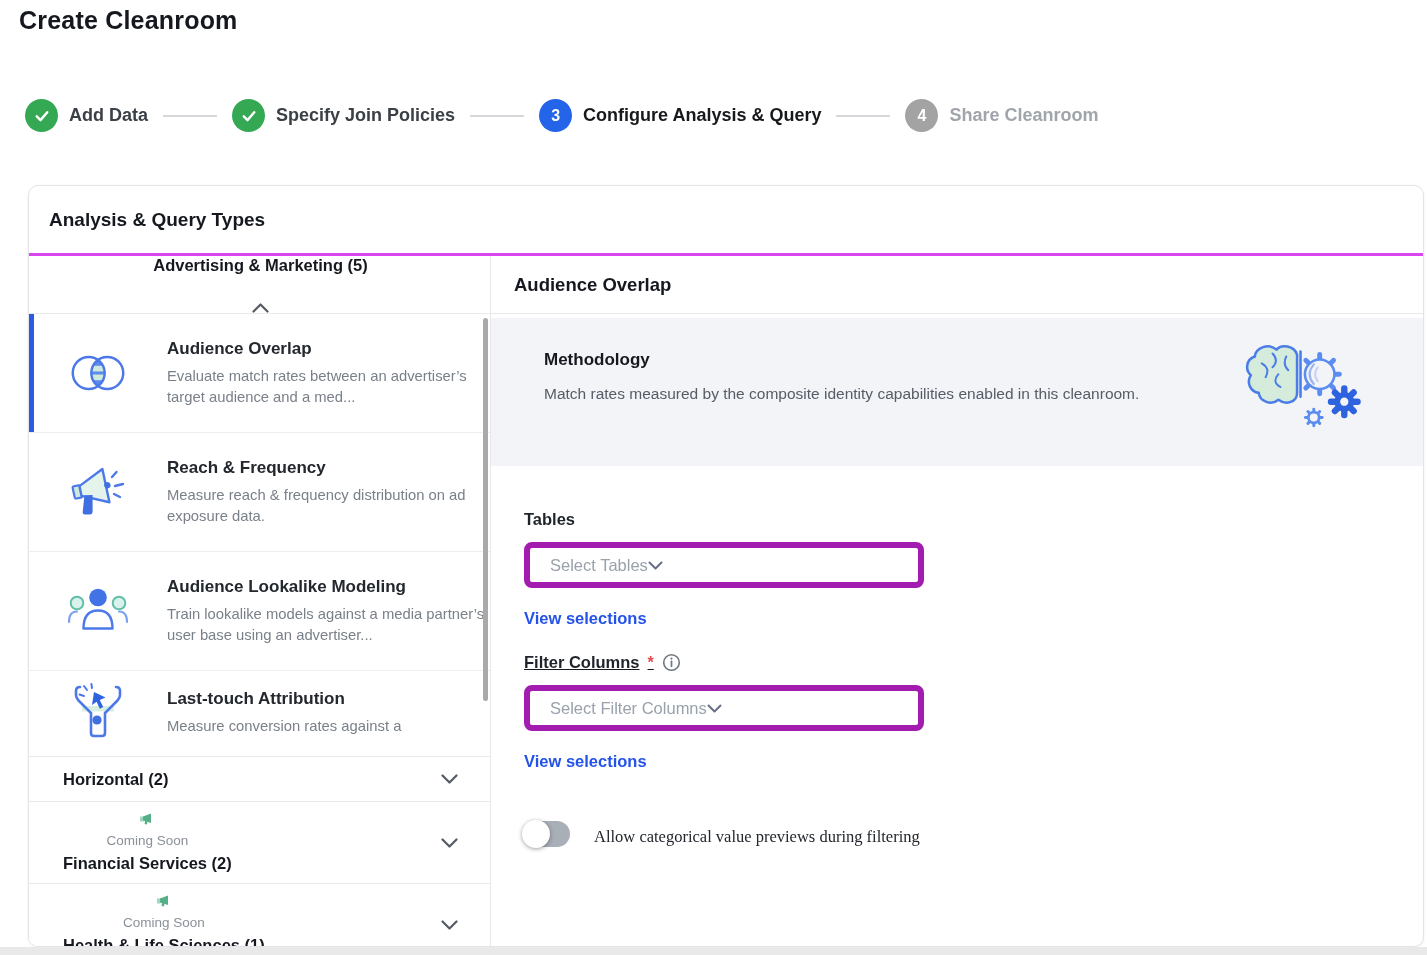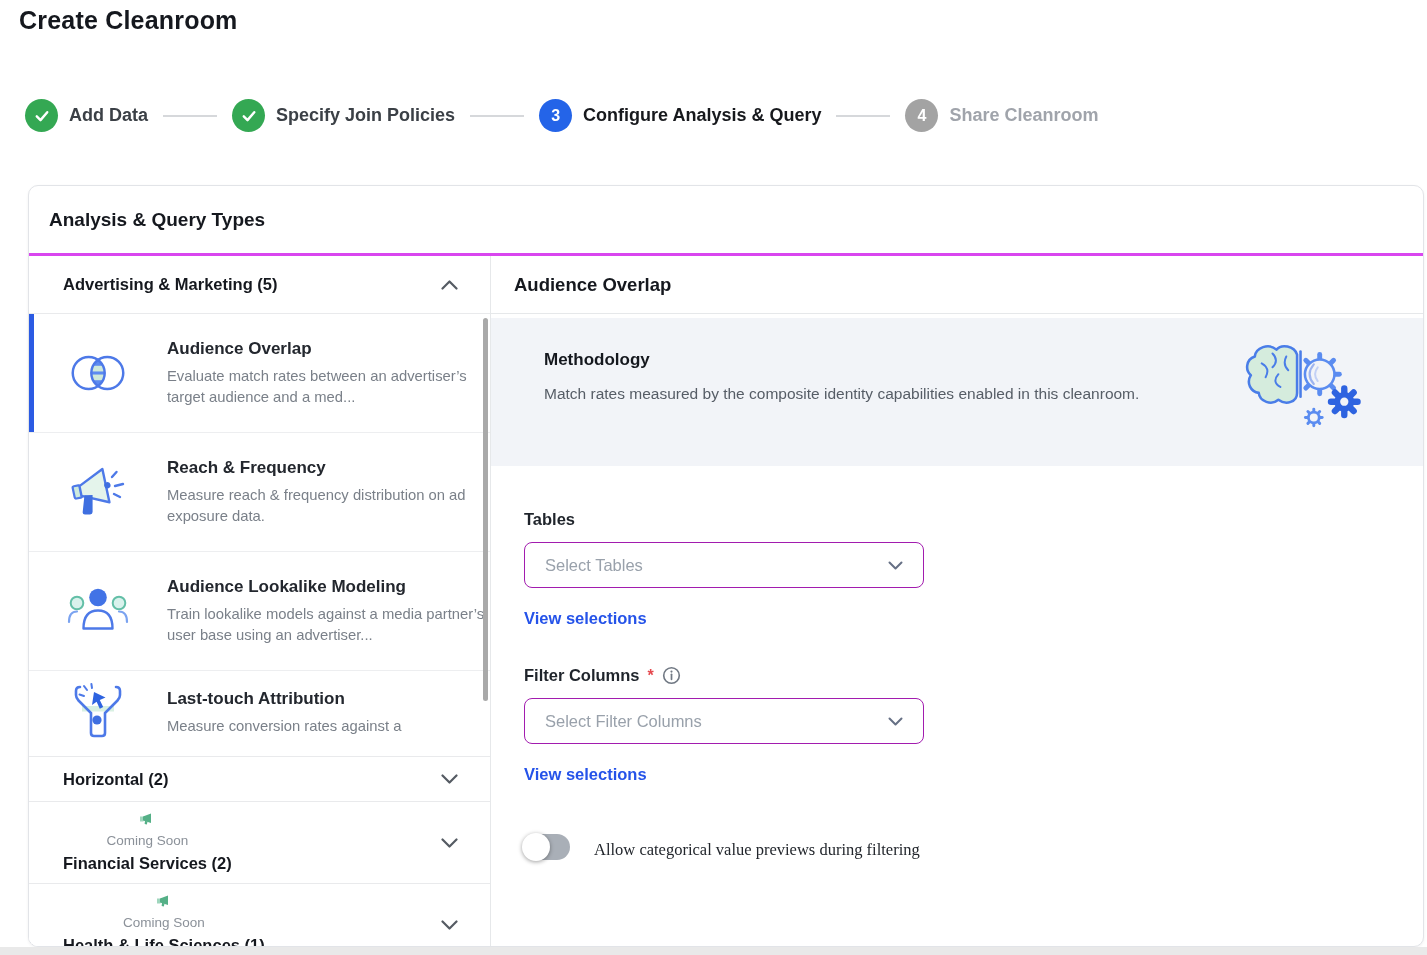--- a/index.html
+++ b/index.html
@@ -32,21 +32,21 @@
     box-shadow:0 1px 3px rgba(16,24,40,.06); display:flex; flex-direction:column; overflow:hidden;
   }
   .card-header { flex:0 0 70px; border-bottom:3px solid #d946ef; display:flex; align-items:center; padding-left:20px; }
   .card-header h2 { font-size:19px; font-weight:700; color:#15181e; }
   .card-body { flex:1; display:flex; min-height:0; position:relative; }
 
   
   .left-panel { flex:0 0 462px; width:462px; border-right:1px solid #e6e8ea; position:relative; overflow:hidden; background:#fff; }
   .cat-head {
     height:58px; display:flex; align-items:center; justify-content:space-between;
-    padding:0 32px 0 34px; border-bottom:1px solid #e9eaec; cursor:pointer;
+    padding:0 32px 0 34px; border-bottom:1px solid #e9eaec; cursor:pointer;flex-direction:column;
   }
   .cat-label { font-size:16.5px; font-weight:700; color:#15181e; }
   .item {
     height:119px; display:flex; align-items:center; padding-left:34px;
     border-bottom:1px solid #edeef0; position:relative; cursor:pointer; background:#fff;
   }
   .item.selected::before { content:""; position:absolute; left:0; top:0; bottom:0; width:5px; background:#2b5be3; }
   .item.clipped { height:85px; overflow:hidden; align-items:flex-start; padding-top:10px; border-bottom:none; }
   .item-icon { width:70px; flex:0 0 70px; margin-right:34px; display:flex; align-items:center; justify-content:center; }
   .item-text { width:320px; }
@@ -73,24 +73,24 @@
   .methodology { margin-top:4px; height:148px; background:#f2f4f8; position:relative; padding:32px 0 0 53px; }
   .meth-title { font-size:17px; font-weight:700; color:#15181e; margin-bottom:15px; }
   .meth-desc { font-size:15.5px; color:#565d66; }
   .meth-icon { position:absolute; right:62px; top:22px; }
 
   .fields { padding-left:33px; }
   .field-label-row { display:flex; align-items:center; gap:8px; }
   .field-label { font-size:16.5px; font-weight:600; color:#1f242b; }
   .req { color:#e5484d; font-weight:700; font-size:16px; }
   .mt-tables { margin-top:44px; }
-  .mt-filter { margin-top:38px; }
+  .mt-filter { margin-top:25px;text-decoration:underline; }
   .select-box {
-    width:400px; height:46px; border:1px solid #a21caf; border-radius:8px; background:#fff;
-    display:flex; align-items:center; justify-content:space-between; padding:0 20px; margin-top:13px; cursor:pointer;
+    width:400px; height:46px; border:6px solid #a21caf; border-radius:8px; background:#fff;
+    display:flex; align-items:center; justify-content:flex-start; padding:0 20px; margin-top:13px; cursor:pointer;
   }
   .select-placeholder { font-size:16.5px; color:#99a1ab; }
   .view-link { margin-top:21px; font-size:16.5px; font-weight:700; color:#2553e9; cursor:pointer; width:fit-content; }
 
   .toggle-row { margin-top:50px; display:flex; align-items:flex-end; gap:24px;font-family:Liberation Serif, serif; }
   .toggle { position:relative; width:46px; height:26px; border-radius:13px; background:#a9afb7; cursor:pointer; flex:0 0 46px; }
   .toggle-knob {
     position:absolute; left:-2px; top:-1px; width:28px; height:28px; border-radius:50%;
     background:#fff; box-shadow:0 1px 4px rgba(0,0,0,.38);
   }

